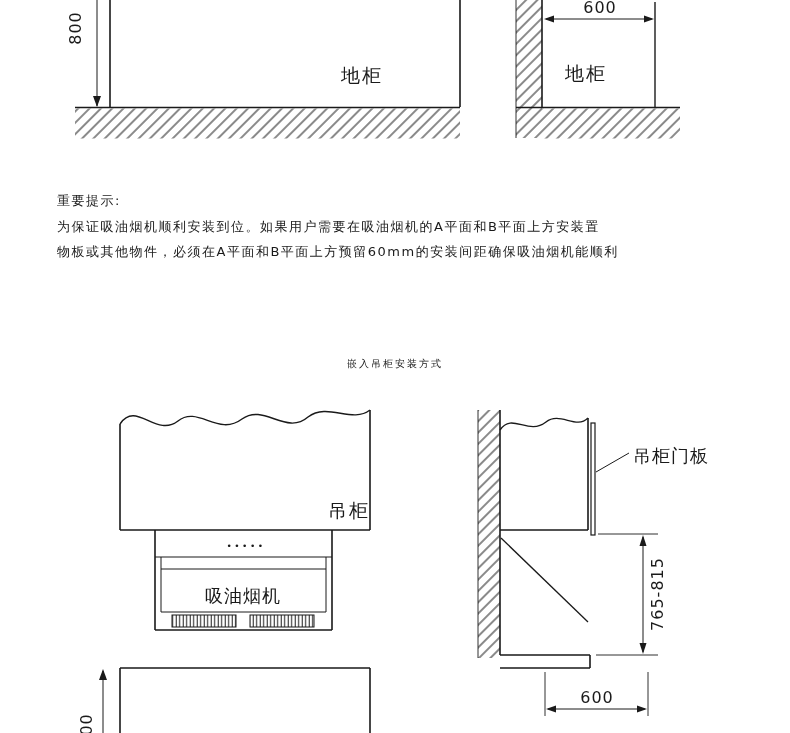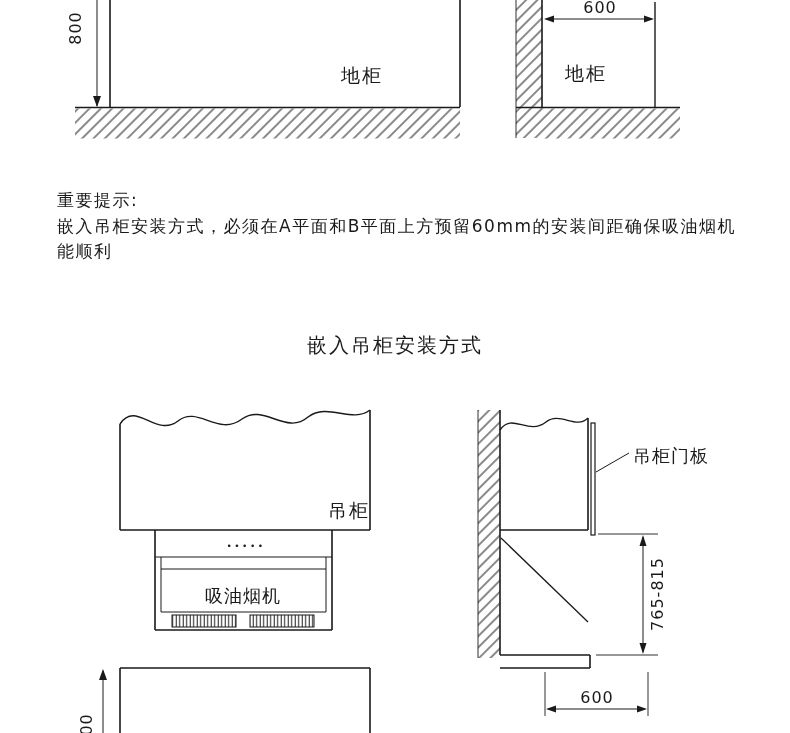--- a/index.html
+++ b/index.html
@@ -4,25 +4,25 @@
 <style>
   html,body{margin:0;padding:0;background:#ffffff;}
   #page{position:relative;width:790px;height:733px;background:#ffffff;overflow:hidden;
         font-family:"DejaVu Sans",sans-serif;color:#1a1a1a;}
   #lineart{position:absolute;left:0;top:0;}
   .svg-label{font-family:"DejaVu Sans",sans-serif;fill:#1a1a1a;}
   .cab-label{font-size:19px;letter-spacing:2px;}
   .dim-label{font-size:16px;letter-spacing:1px;}
   .small-label{font-size:18px;letter-spacing:1px;}
   .dots{font-size:9px;letter-spacing:2.5px;}
-  .notice{position:absolute;left:57px;top:188px;width:695px;font-size:17px;
+  .notice{position:absolute;left:57px;top:188px;width:695px;font-size:13px;
           line-height:25px;letter-spacing:1.5px;}
   .notice-heading{margin-bottom:1px;}
-  .title-row{position:absolute;left:0;top:332px;width:790px;text-align:center;
-             font-size:20px;letter-spacing:2px;}
+  .title-row{position:absolute;left:0;top:357px;width:790px;text-align:center;
+             font-size:10px;letter-spacing:2px;}
 </style>
 </head>
 <body>
 
 <div id="page">
 
   <svg id="lineart" width="790" height="733" viewBox="0 0 790 733">
     <defs>
       <pattern id="hatch" width="8" height="8" patternUnits="userSpaceOnUse" patternTransform="rotate(45)">
         <line x1="4" y1="0" x2="4" y2="8" stroke="#2a2a2a" stroke-width="1.1"></line>
@@ -124,18 +124,19 @@
         <line x1="548" y1="709" x2="645" y2="709" stroke="#1a1a1a" stroke-width="1"></line>
         <path d="M546,709 L556,705.5 L556,712.5 Z" fill="#1a1a1a"></path>
         <path d="M647,709 L637,705.5 L637,712.5 Z" fill="#1a1a1a"></path>
         <text class="svg-label dim-label" x="597" y="703" text-anchor="middle">600</text>
       </g>
     </g>
   </svg>
 
   <div class="notice">
     <div class="notice-heading">重要提示:</div>
-    <div>嵌入吊柜安装方式，必须在A平面和B平面上方预留60mm的安装间距确保吸油烟机能顺利</div>
+    <div>为保证吸油烟机顺利安装到位。如果用户需要在吸油烟机的A平面和B平面上方安装置</div>
+    <div>物板或其他物件，必须在A平面和B平面上方预留60mm的安装间距确保吸油烟机能顺利</div>
   </div>
 
   <div class="title-row">嵌入吊柜安装方式</div>
 
 </div>
 
 </body></html>

